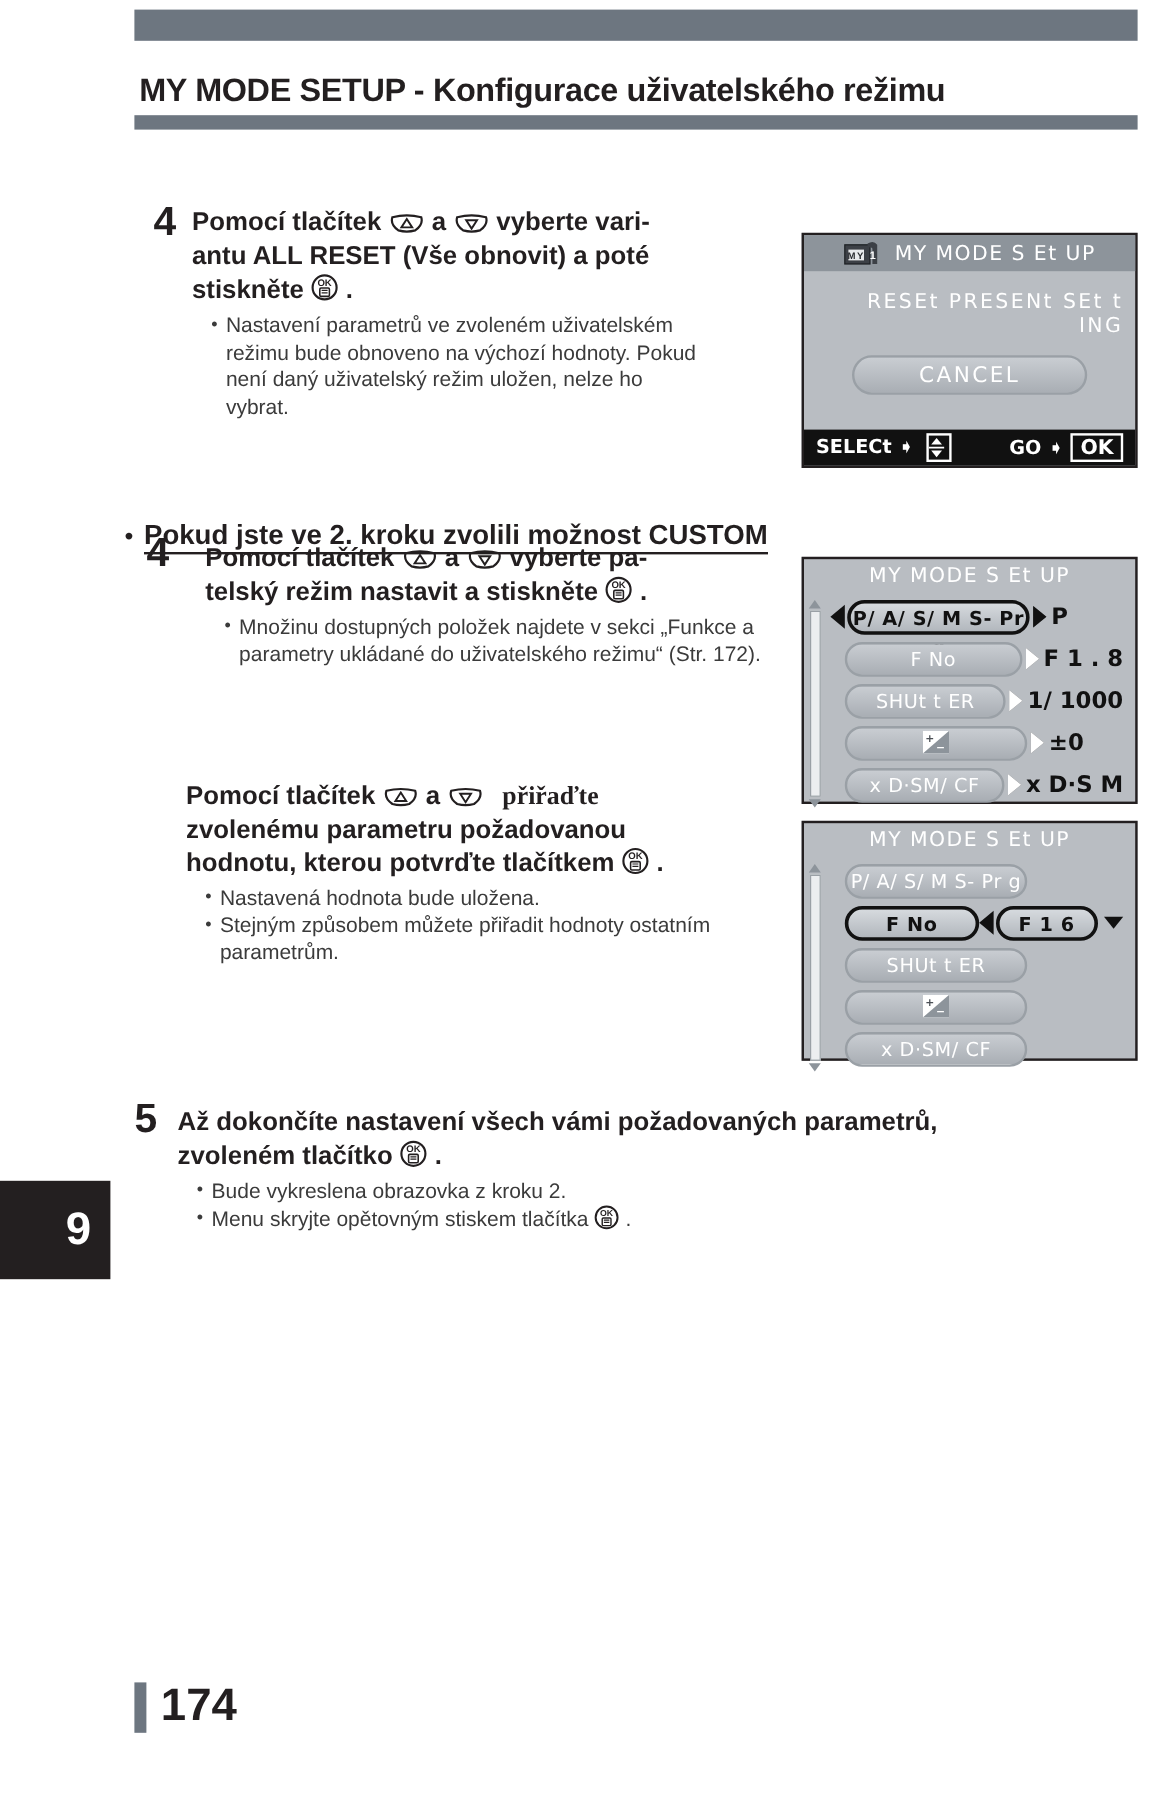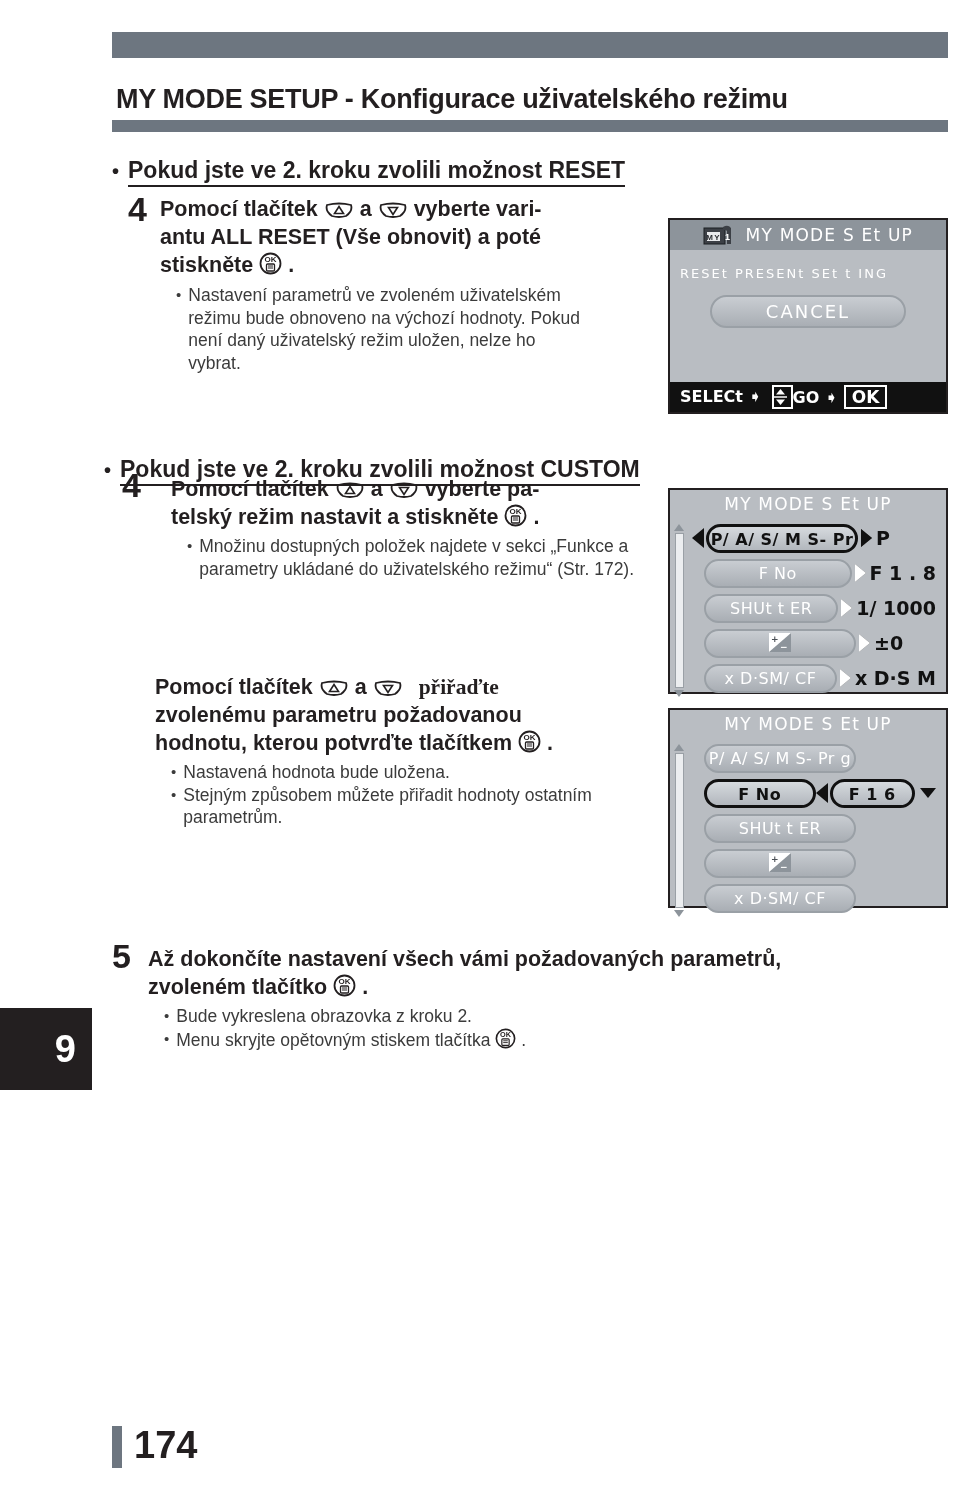--- a/index.html
+++ b/index.html
@@ -6,21 +6,21 @@
     margin: 0; padding: 0;
     background: #ffffff;
   }
   body {
     width: 960px; height: 1497px;
     position: relative;
     font-family: "Liberation Sans", sans-serif;
     color: #231f20;
     overflow: hidden;
   }
-  .page { position: absolute; inset: 0; margin-top: 24px; }
+  .page { position: absolute; inset: 0; }
 
   
   .top-rule {
     position: absolute; left: 112px; top: 8px;
     width: 836px; height: 26px;
     background: #6d7680;
   }
   .title-rule {
     position: absolute; left: 112px; top: 96px;
     width: 836px; height: 12px;
@@ -80,22 +80,22 @@
     font-size: 17px; letter-spacing: 1.2px;
     font-family: "DejaVu Sans", sans-serif;
     background: #8d949b;
     padding: 4px 0 4px 0;
     position: relative;
   }
   .lcd-title.flat { background: transparent; color:#ffffff; }
   .lcd-body { position: relative; padding: 4px 10px 6px 10px; }
 
   .lcd-sub {
-    text-align: left; color: #ffffff;
-    font-size: 13px; letter-spacing: 2px;
+    text-align: right; color: #ffffff;
+    font-size: 17px; letter-spacing: 2px;
     font-family: "DejaVu Sans", sans-serif;
     margin: 12px 0 14px 0;
   }
 
   .pill {
     border: 2px solid #9aa0a6;
     border-radius: 999px;
     background: linear-gradient(#c9cdd2, #a9aeb4);
     color: #ffffff;
     text-align: center;
@@ -112,21 +112,21 @@
   
   .p1-pill {
     width: 196px; height: 33px; line-height: 29px;
     font-size: 18px; letter-spacing: 2px;
     margin: 0 auto 10px auto;
   }
 
   .lcd-footer {
     background: #111111;
     color: #ffffff;
-    display: flex; align-items: center; 
+    display: flex; align-items: center; justify-content: space-between;
     padding: 3px 10px;
     font-family: "DejaVu Sans", sans-serif;
     font-size: 16px; font-weight: bold;
   }
   .ok-box {
     border: 2px solid #ffffff; background:#111111; color:#ffffff;
     padding: 0 6px; font-weight: bold; font-size: 17px;
     display:inline-block; line-height: 20px;
   }
   .updown-box {
@@ -206,23 +206,20 @@
 </style>
 </head>
 <body>
 
 <div class="page">
 
   <div class="top-rule"></div>
   <div class="page-title">MY MODE SETUP - Konfigurace uživatelského režimu</div>
   <div class="title-rule"></div>
 
-  <div class="section-head" style="left:112px; top:133px;">
-    <span class="bullet">•</span><span class="txt">Pokud jste ve 2. kroku zvolili možnost RESET</span>
-  </div>
 
   <div class="step-num" style="left:128px; top:168px;">4</div>
   <div class="step-body" style="left:160px; top:172px; width:420px;">
     <div>
       <span>Pomocí tlačítek</span>
       <span class="btn-ico">
         <svg width="30" height="17" viewBox="0 0 30 17">
             <path d="M3 3 Q15 0 27 3 Q29 9 22 14 Q15 16 8 14 Q1 9 3 3 Z" fill="none" stroke="#231f20" stroke-width="1.8"></path>
             <path d="M15 4.5 L19.5 11.5 L10.5 11.5 Z" fill="none" stroke="#231f20" stroke-width="1.6"></path>
           </svg>

